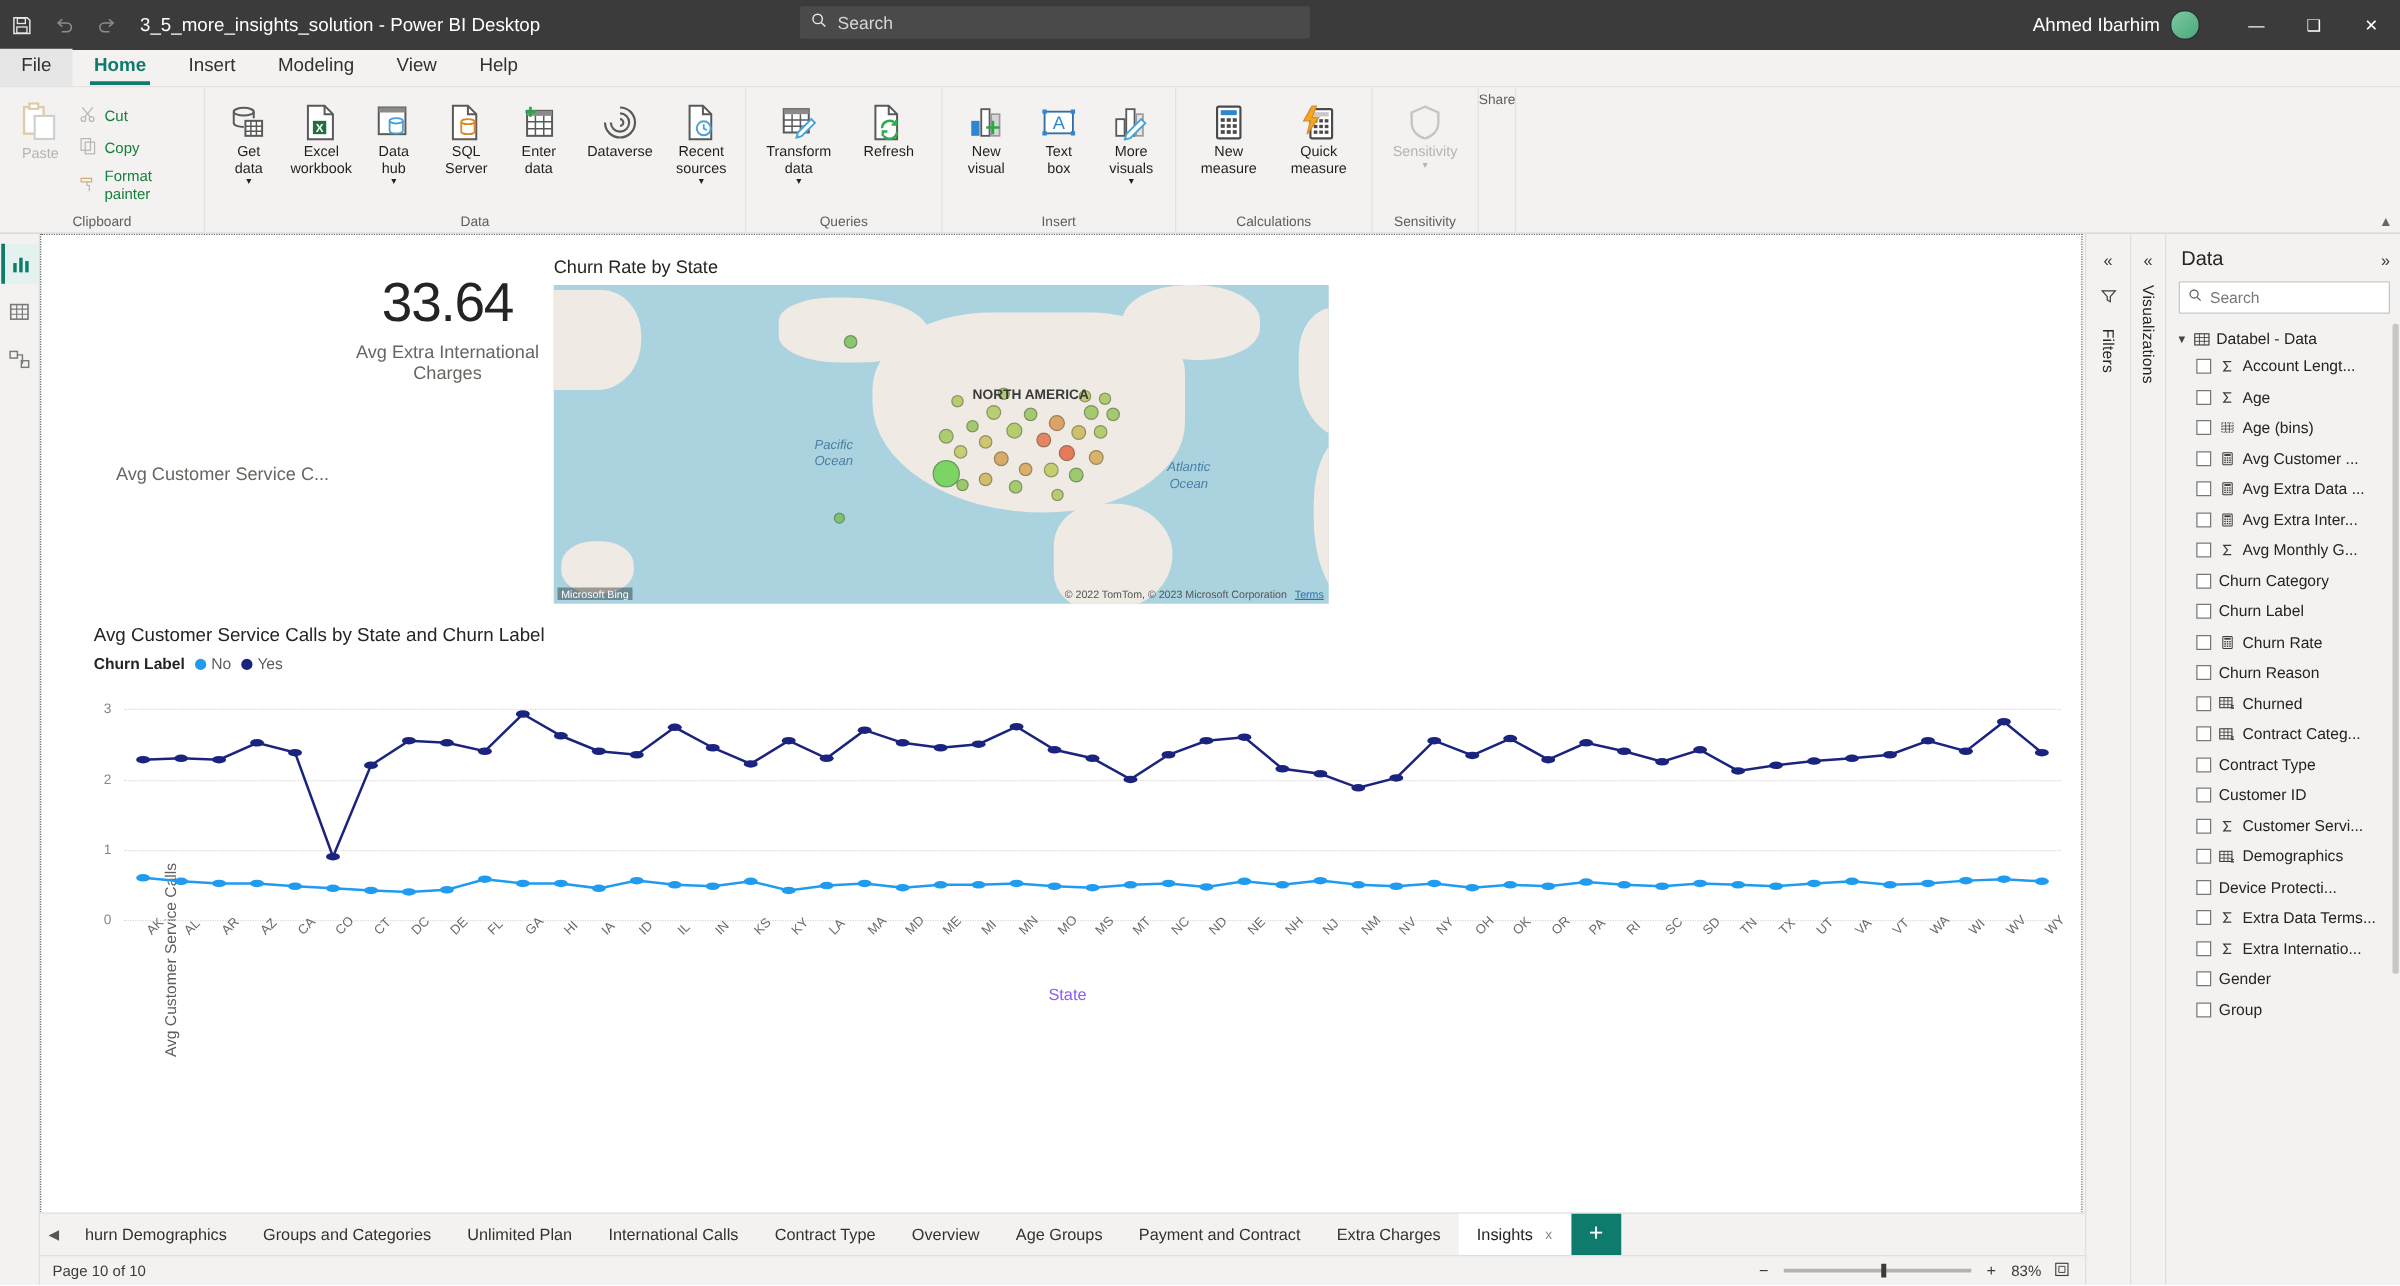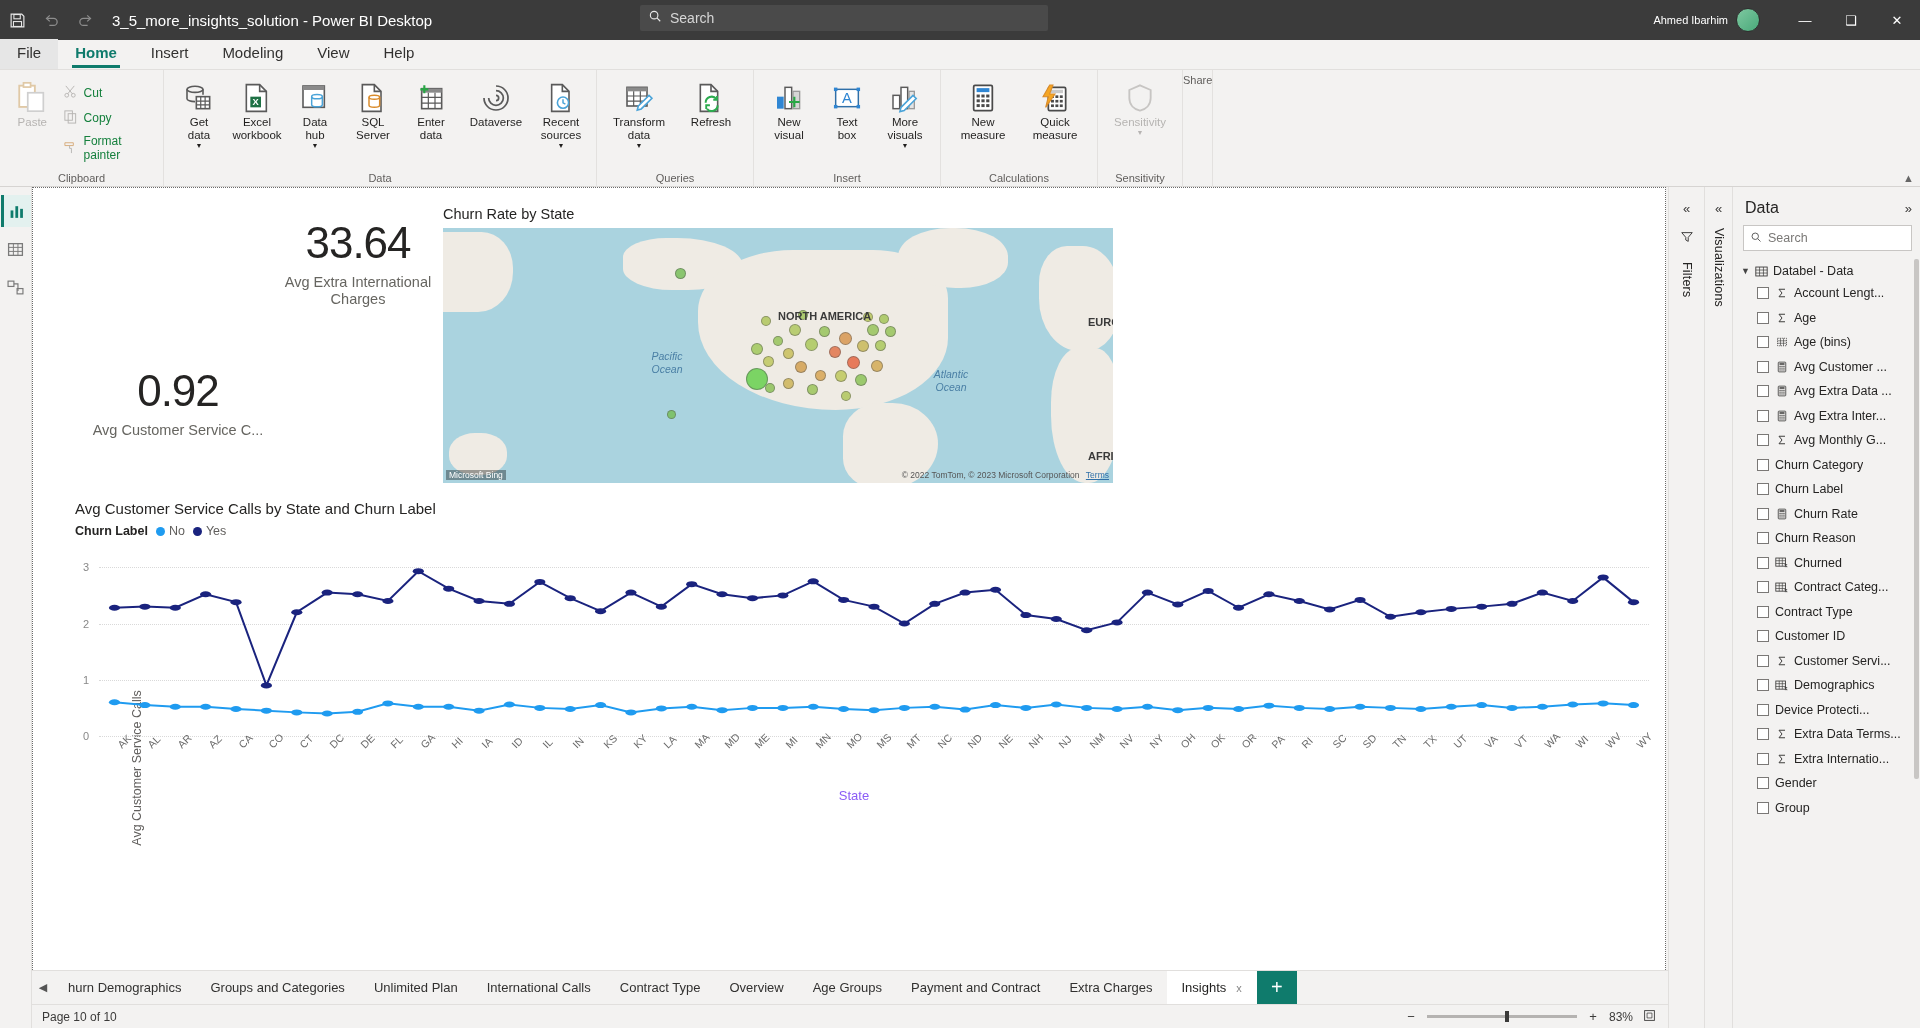--- a/index.html
+++ b/index.html
@@ -30,21 +30,21 @@
   }
   #search-wrap input {
     background: transparent; border: none; outline: none; color: #e9e9e9;
     font-size: 14px; font-family: inherit; margin-left: 8px; width: 100%;
   }
   #search-wrap input::placeholder { color: #d6d6d6; }
   #user-area {
     position: absolute; right: 160px; top: 0; height: 40px; display: flex;
     align-items: center; gap: 8px;
   }
-  #user-area .uname { font-size: 11px; color: #fff; }
+  #user-area .uname { font-size: 15px; color: #fff; }
   .avatar {
     width: 24px; height: 24px; border-radius: 50%;
     background: linear-gradient(135deg,#7ec8a0,#49a97a); border: 1px solid #2f2f2f;
   }
   #wincontrols { position: absolute; right: 0; top: 0; height: 40px; display: flex; }
   #wincontrols div {
     width: 46px; height: 40px; display: flex; align-items: center;
     justify-content: center; color: #fff; font-size: 13px;
   }
 
@@ -131,21 +131,21 @@
 
   
   .kpi { position: absolute; text-align: center; }
   .kpi .val { font-size: 44px; font-weight: 300; color: #252423; letter-spacing: -1px; }
   .kpi .cap { font-size: 14.5px; color: #666560; margin-top: 6px; line-height: 1.2;}
 
   
   #map-visual { position: absolute; left: 410px; top: 18px; width: 670px; height: 285px; }
   #map-title { font-size: 14.5px; color: #252423; margin-bottom: 6px; }
   #map-canvas {
-    width: 670px; height: 255px; background: #aad3df; position: relative; overflow: hidden;
+    width: 620px; height: 255px; background: #aad3df; position: relative; overflow: hidden;
   }
   .landmass { position: absolute; background: #efebe4; }
   .bubble { position: absolute; border-radius: 50%; border: 1px solid rgba(80,80,80,.45); }
   .maplabel { position: absolute; font-size: 10.5px; color: #5b5b5b; }
   .maplabel.dark { color: #3a3a3a; font-weight: bold; font-size: 11px; }
   .maplabel.ocean { color: #4a7fa5; font-style: italic; }
   #bing-credit {
     position: absolute; left: 3px; bottom: 3px; font-size: 8.5px; color: #fff;
     background: rgba(0,0,0,.35); padding: 0 3px;
   }
@@ -636,21 +636,20 @@
   </div>
 
   <div id="canvas-area">
     <div id="report-page">
 
       <div class="kpi" style="left:230px; top:30px; width:190px;">
         <div class="val">33.64</div>
         <div class="cap">Avg Extra International Charges</div>
       </div>
       <div class="kpi" style="left:40px; top:178px; width:210px;">
-        <div class="val">0.92</div>
         <div class="cap">Avg Customer Service C...</div>
       </div>
 
       <div id="map-visual">
         <div id="map-title">Churn Rate by State</div>
         <div id="map-canvas">
 
           <div class="landmass" style="left:180px;top:10px;width:120px;height:52px;border-radius:40% 60% 50% 45%;"></div>
           <div class="landmass" style="left:255px;top:22px;width:250px;height:160px;border-radius:38% 30% 45% 55%;"></div>
           <div class="landmass" style="left:455px;top:0px;width:110px;height:60px;border-radius:50% 50% 45% 55%;"></div>

